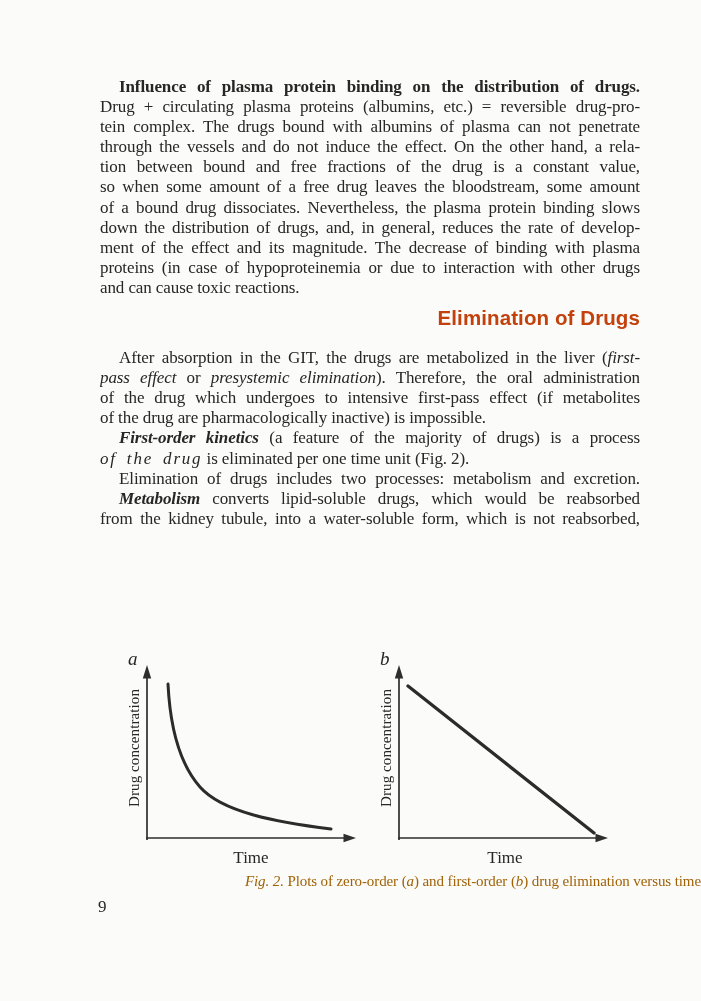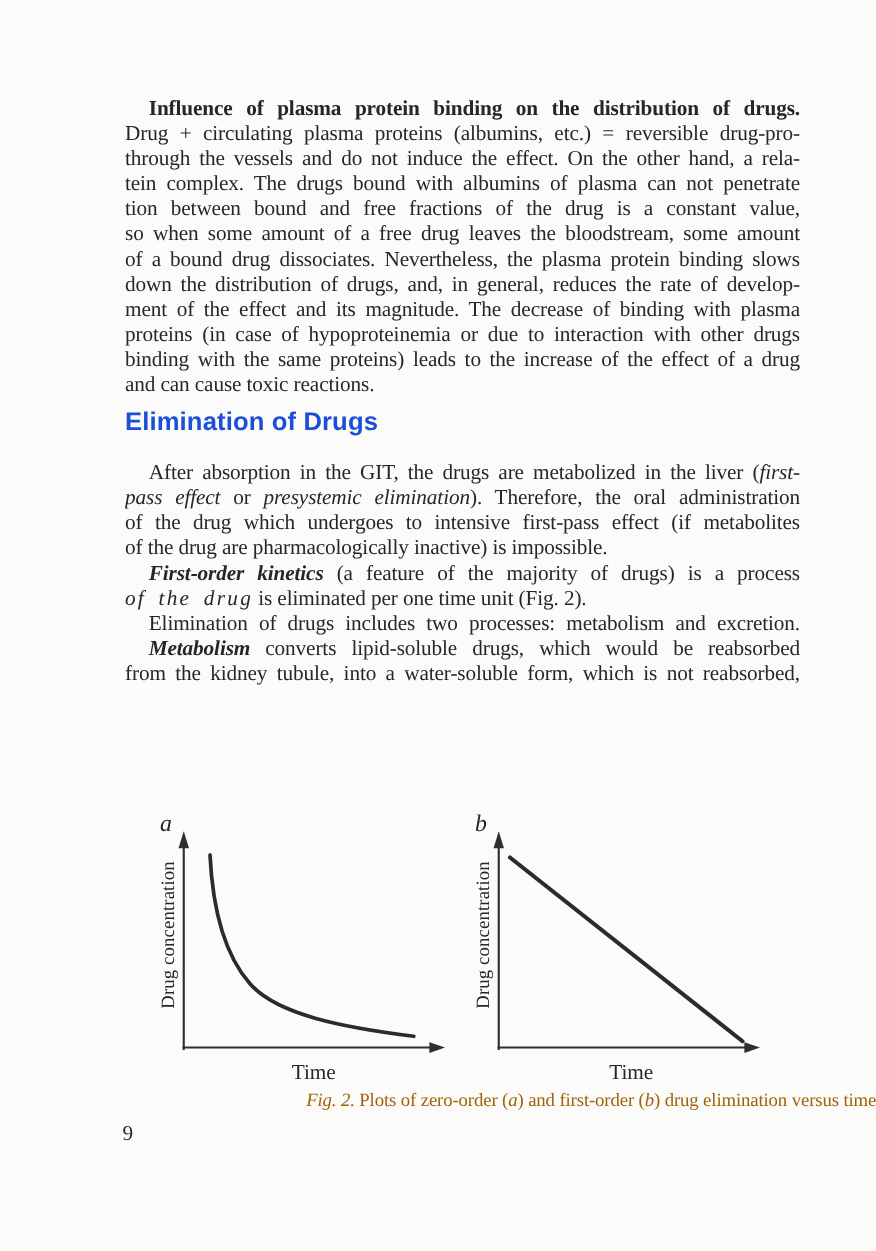--- a/index.html
+++ b/index.html
@@ -15,22 +15,22 @@
   .para{margin:0;}
   .line{
     height:20.1px;line-height:20.1px;overflow:hidden;white-space:nowrap;
     text-align:justify;text-align-last:justify;
   }
   .line{white-space:normal;}
   .line.lastline{text-align-last:left;}
   .line.first{text-indent:19px;}
   .heading{
     font-family:"Liberation Sans","DejaVu Sans",sans-serif;font-weight:700;
-    font-size:20.5px;line-height:26px;margin:7px 0 17px 0;text-align:left;
-    color:#1d4ed8;letter-spacing:0.1px;
+    font-size:20.5px;line-height:26px;margin:7px 0 17px 0;text-align:right;
+    color:#c2410c;letter-spacing:0.1px;
   }
   .r-n{}
   .r-b{font-weight:700;}
   .r-i{font-style:italic;}
   .r-bi{font-weight:700;font-style:italic;}
   .r-si{font-style:italic;letter-spacing:1.8px;word-spacing:4px;}
   .figure{position:absolute;left:90px;top:640px;}
   .figure text{fill:#262626;font-family:"Liberation Serif","DejaVu Serif",serif;}
   .plotletter{font-style:italic;font-size:19px;}
   .axislabel{font-size:15px;letter-spacing:0.1px;}
@@ -46,29 +46,28 @@
 </style>
 </head>
 <body>
 
 <div class="page">
 
   <div class="copy" id="copy">
       <div class="para">
         <div class="line first"><span class="r-b">Influence of plasma protein binding on the distribution of drugs.</span></div>
         <div class="line"><span class="r-n">Drug + circulating plasma proteins (albumins, etc.) = reversible drug-pro-</span></div>
+        <div class="line"><span class="r-n">tein complex. The drugs bound with albumins of plasma can not penetrate</span></div>
         <div class="line"><span class="r-n">through the vessels and do not induce the effect. On the other hand, a rela-</span></div>
-        <div class="line"><span class="r-n">tein complex. The drugs bound with albumins of plasma can not penetrate</span></div>
         <div class="line"><span class="r-n">tion between bound and free fractions of the drug is a constant value,</span></div>
         <div class="line"><span class="r-n">so when some amount of a free drug leaves the bloodstream, some amount</span></div>
         <div class="line"><span class="r-n">of a bound drug dissociates. Nevertheless, the plasma protein binding slows</span></div>
         <div class="line"><span class="r-n">down the distribution of drugs, and, in general, reduces the rate of develop-</span></div>
         <div class="line"><span class="r-n">ment of the effect and its magnitude. The decrease of binding with plasma</span></div>
         <div class="line"><span class="r-n">proteins (in case of hypoproteinemia or due to interaction with other drugs</span></div>
-        <div class="line"><span class="r-n">binding with the same proteins) leads to the increase of the effect of a drug</span></div>
         <div class="line lastline"><span class="r-n">and can cause toxic reactions.</span></div>
       </div>
       <div class="heading">Elimination of Drugs</div>
       <div class="para">
         <div class="line first"><span class="r-n">After absorption in the GIT, the drugs are metabolized in the liver (</span><span class="r-i">first-</span></div>
         <div class="line"><span class="r-i">pass effect</span><span class="r-n"> or </span><span class="r-i">presystemic elimination</span><span class="r-n">). Therefore, the oral administration</span></div>
         <div class="line"><span class="r-n">of the drug which undergoes to intensive first-pass effect (if metabolites</span></div>
         <div class="line lastline"><span class="r-n">of the drug are pharmacologically inactive) is impossible.</span></div>
       </div>
       <div class="para">

